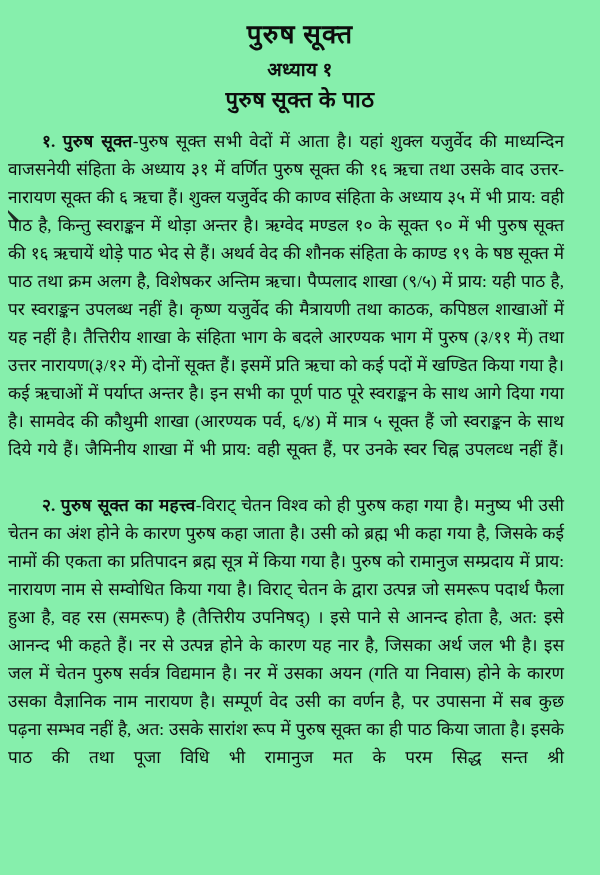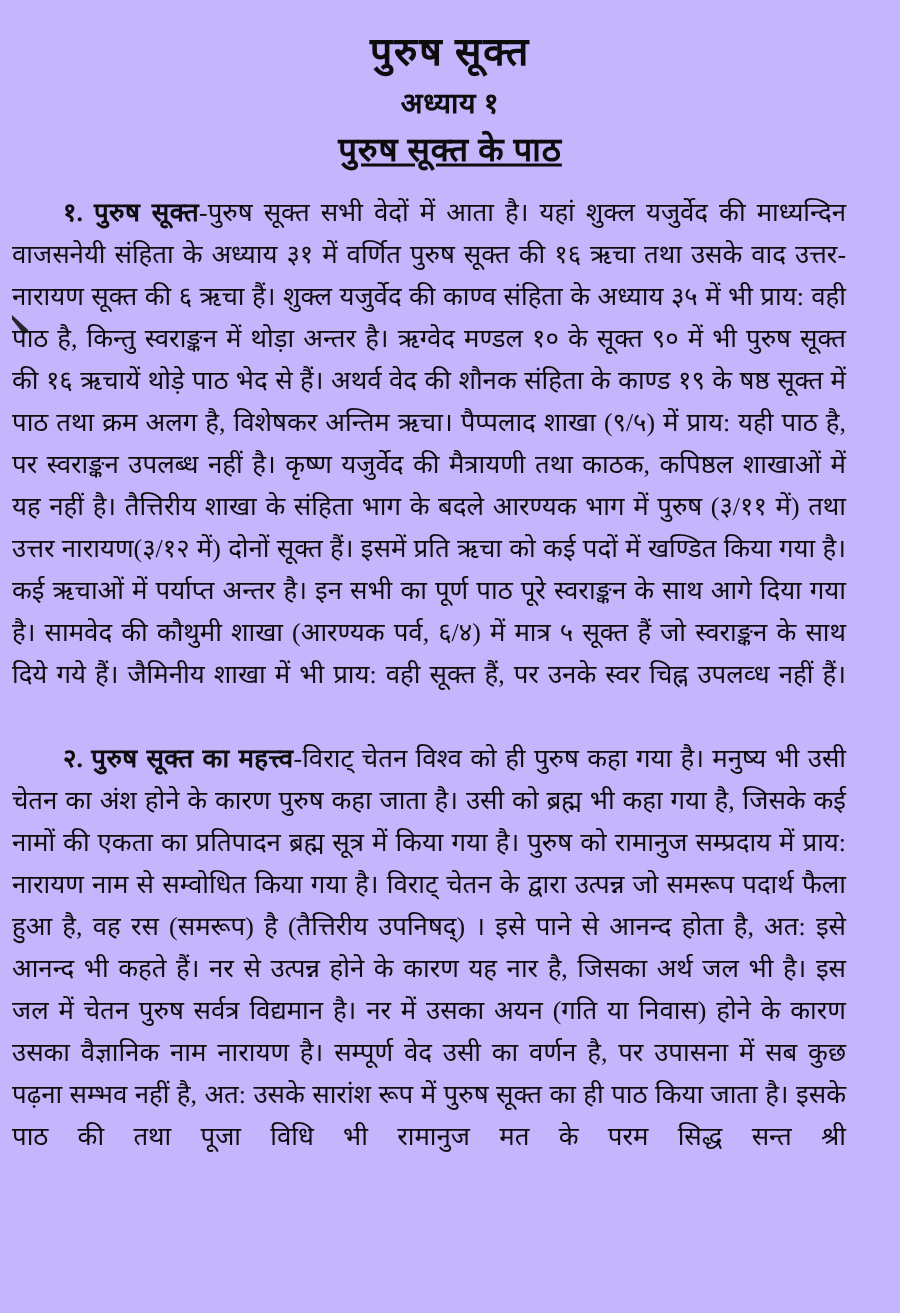--- a/index.html
+++ b/index.html
@@ -5,21 +5,21 @@
 <style>
   html, body {
     margin: 0;
     padding: 0;
     background: #ffffff;
   }
   .page {
     position: relative;
     width: 600px;
     height: 875px;
-    background: #c4b5fd;
+    background: #86efac;
     overflow: hidden;
     font-family: "Liberation Serif", "DejaVu Serif", serif;
     color: #0d0d0d;
     -webkit-font-smoothing: antialiased;
   }
 
   
   .title-block {
     position: absolute;
     left: 0;
@@ -40,21 +40,20 @@
     line-height: 1.15;
     letter-spacing: 0.4px;
     margin: 0 0 6px 0;
   }
   .section-heading {
     font-size: 22px;
     font-weight: 700;
     line-height: 1.15;
     letter-spacing: 0.6px;
     margin: 0;
-    text-decoration: underline;
   }
 
   
   .body-block {
     position: absolute;
     left: 8px;
     top: 128px;
     width: 556px;
   }
   .para {

